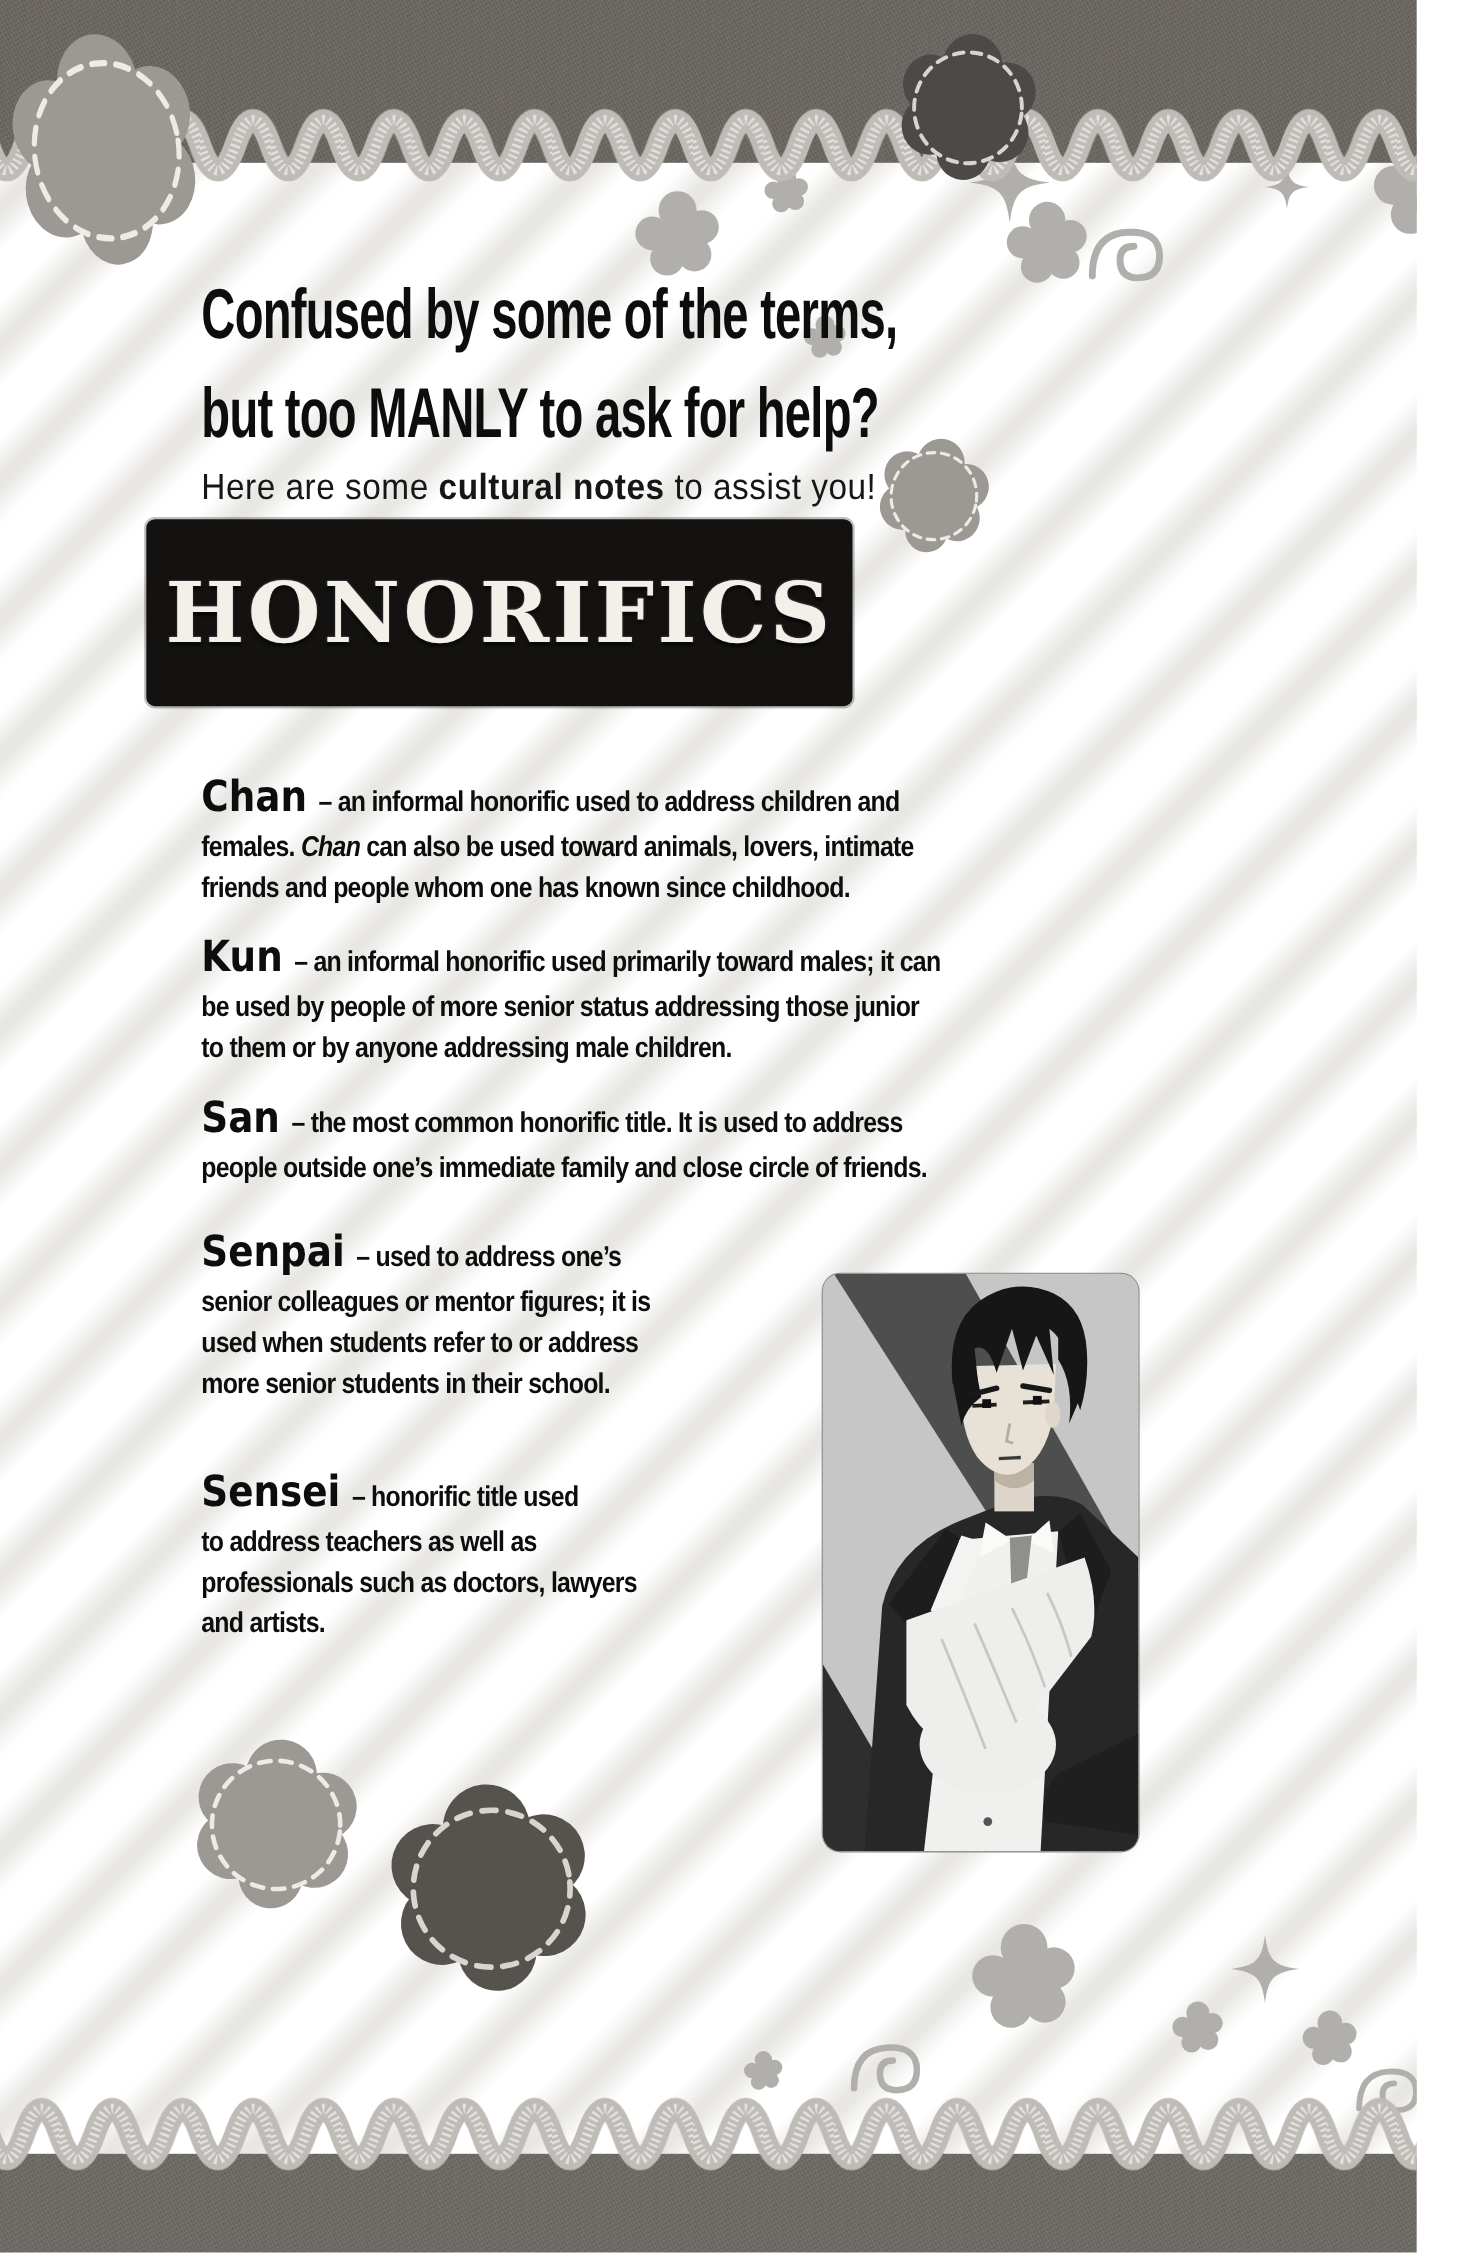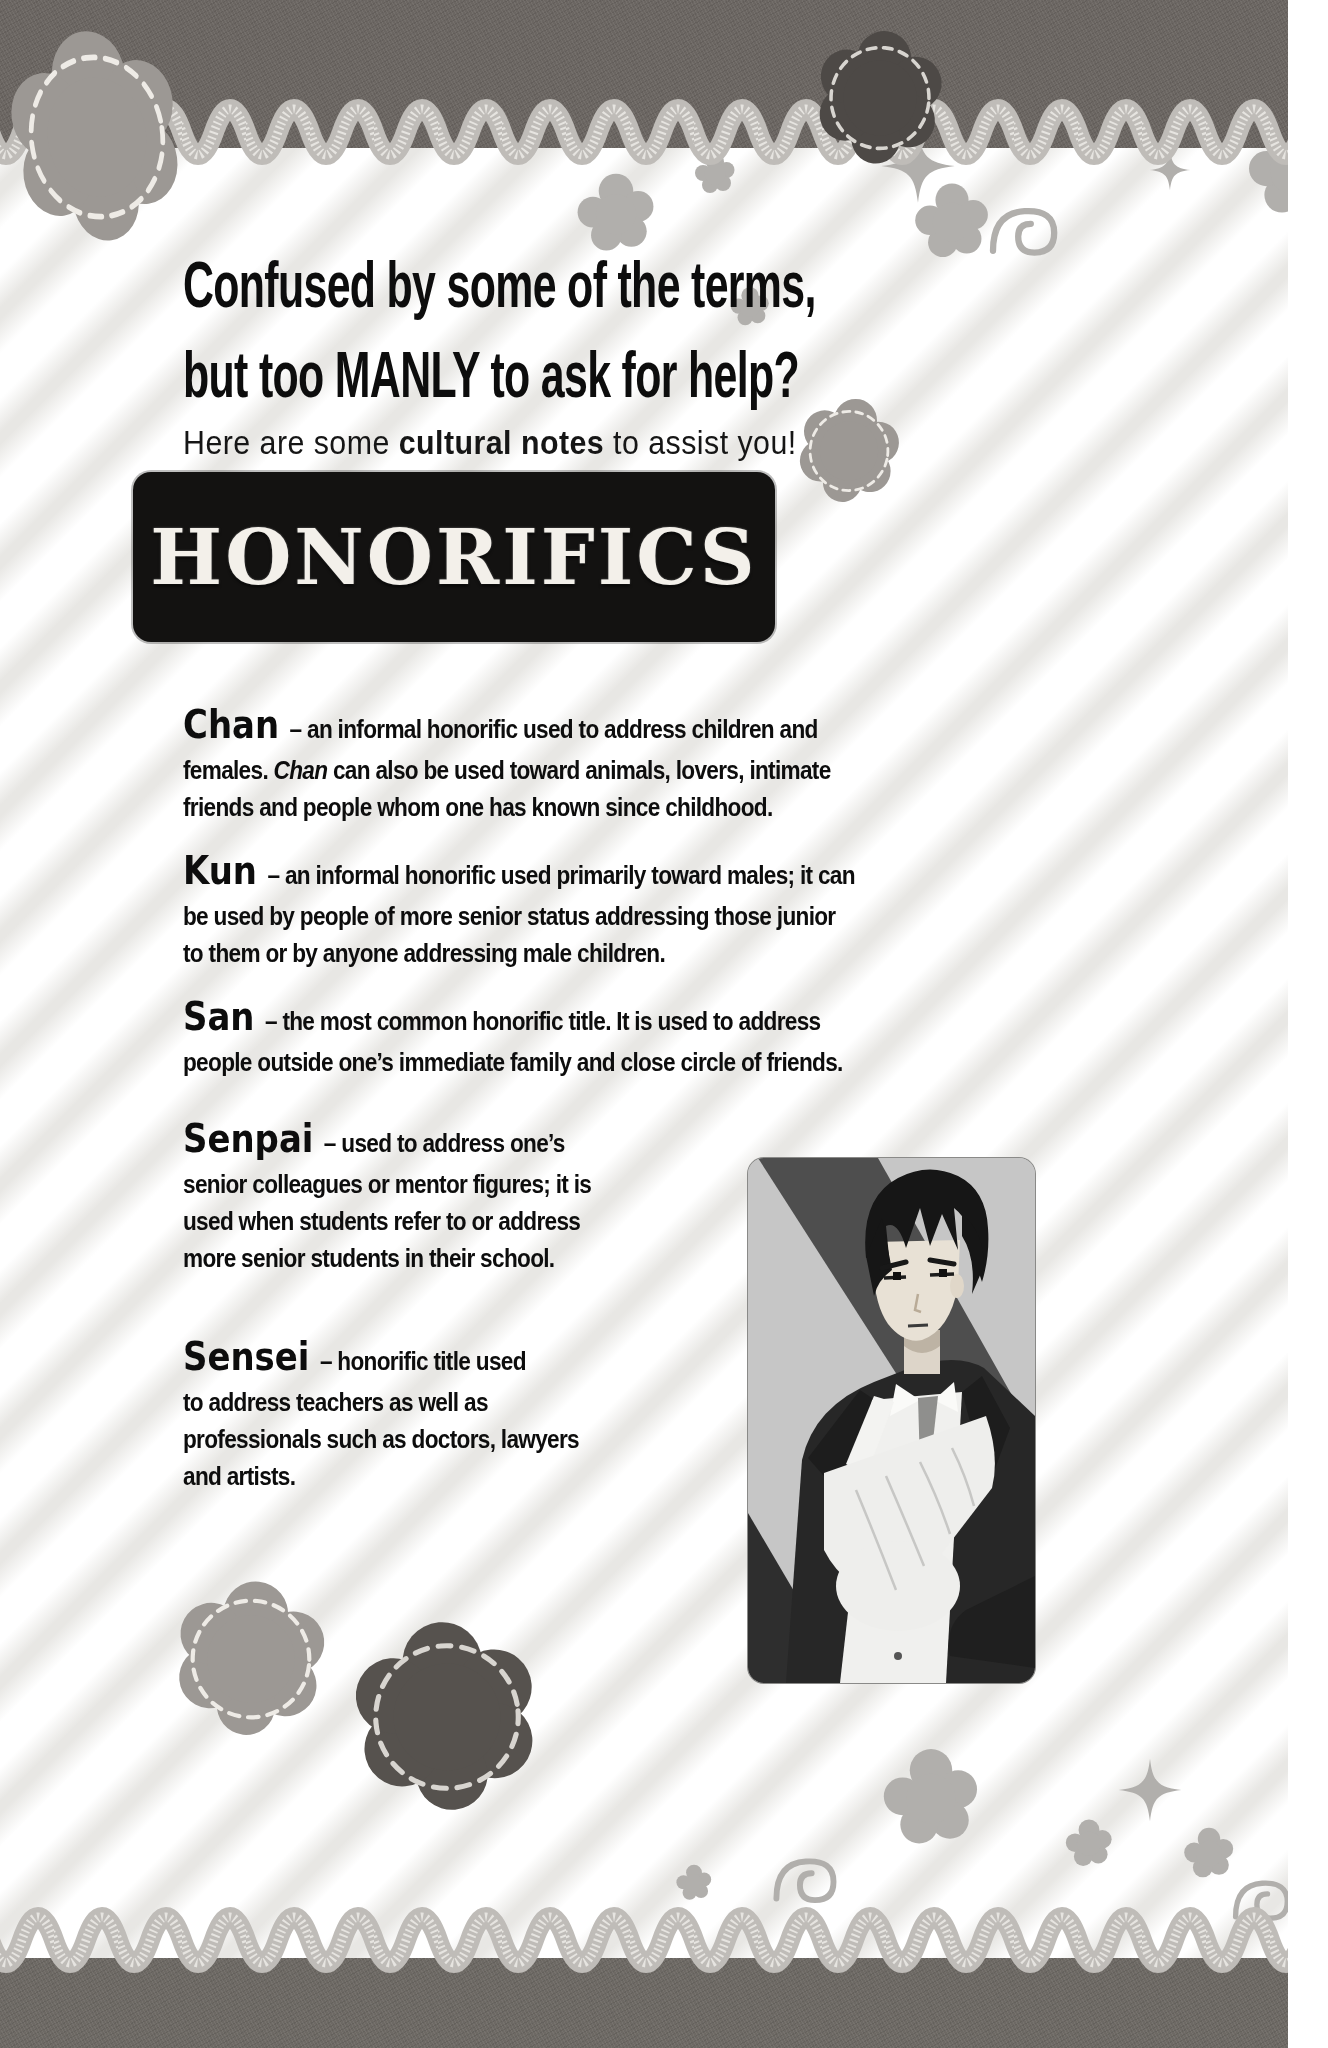--- a/index.html
+++ b/index.html
@@ -31,21 +31,21 @@
   
   .title{position:absolute;left:183px;top:240px;z-index:7;
     font-weight:700;font-size:64px;line-height:90px;letter-spacing:-1px;
     transform:scaleX(.67);transform-origin:0 0;white-space:nowrap;}
   .subtitle{position:absolute;left:183px;top:424px;z-index:7;
     font-size:33px;font-weight:400;letter-spacing:.5px;color:#161616;
     transform:scaleX(.92);transform-origin:0 0;white-space:nowrap;}
   .subtitle b{font-weight:700;}
   
   .banner{position:absolute;left:133px;top:472px;width:642px;height:170px;z-index:7;
-    background:#131211;border-radius:18px;display:flex;align-items:center;justify-content:center;
+    background:#131211;border-radius:8px;display:flex;align-items:center;justify-content:center;
     box-shadow:0 0 0 2px rgba(0,0,0,.25);}
   .banner span{font-family:"DejaVu Serif",serif;font-weight:700;font-size:76px;letter-spacing:3px;
     color:#f3f0ea;text-shadow:0 2px 3px rgba(0,0,0,.85),0 0 2px rgba(255,255,255,.45);}
   
   .entry{position:absolute;left:183px;z-index:7;margin:0;
     font-weight:700;font-size:26px;line-height:37px;letter-spacing:-.8px;
     transform:scaleX(.87);transform-origin:0 0;}
   .entry .line{display:block;white-space:nowrap;}
   .entry .line.first{line-height:46px;}
   .entry .term{font-family:"DejaVu Sans",sans-serif;font-size:39px;letter-spacing:0;margin-right:12px;}

